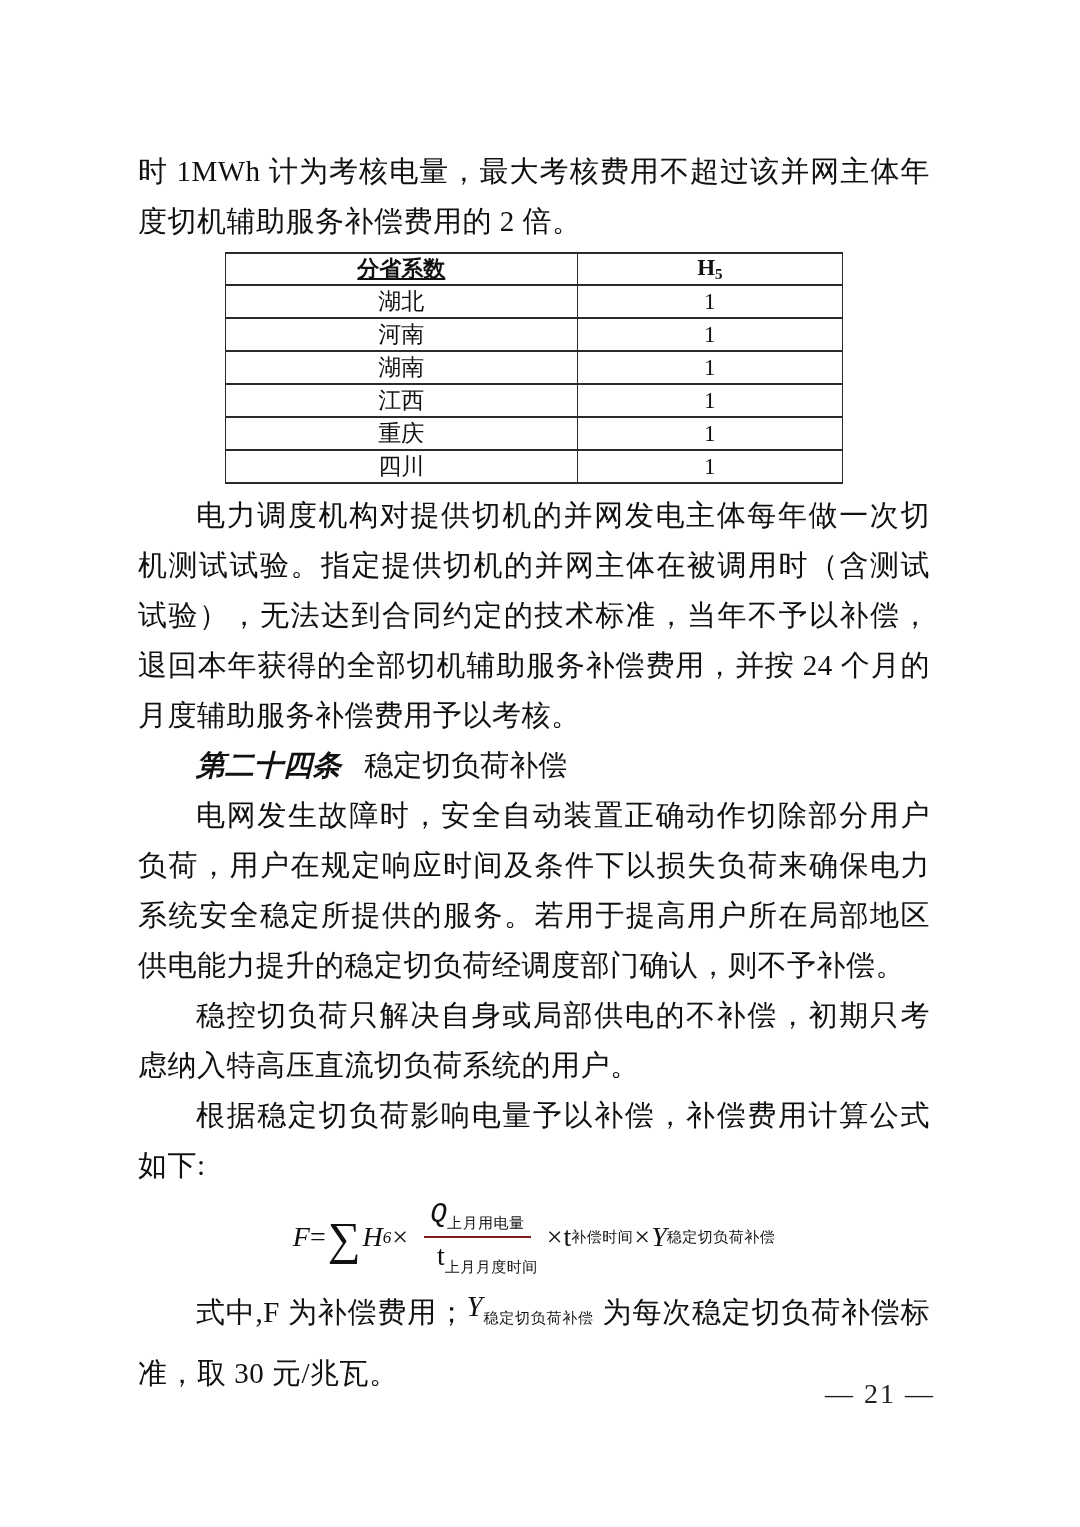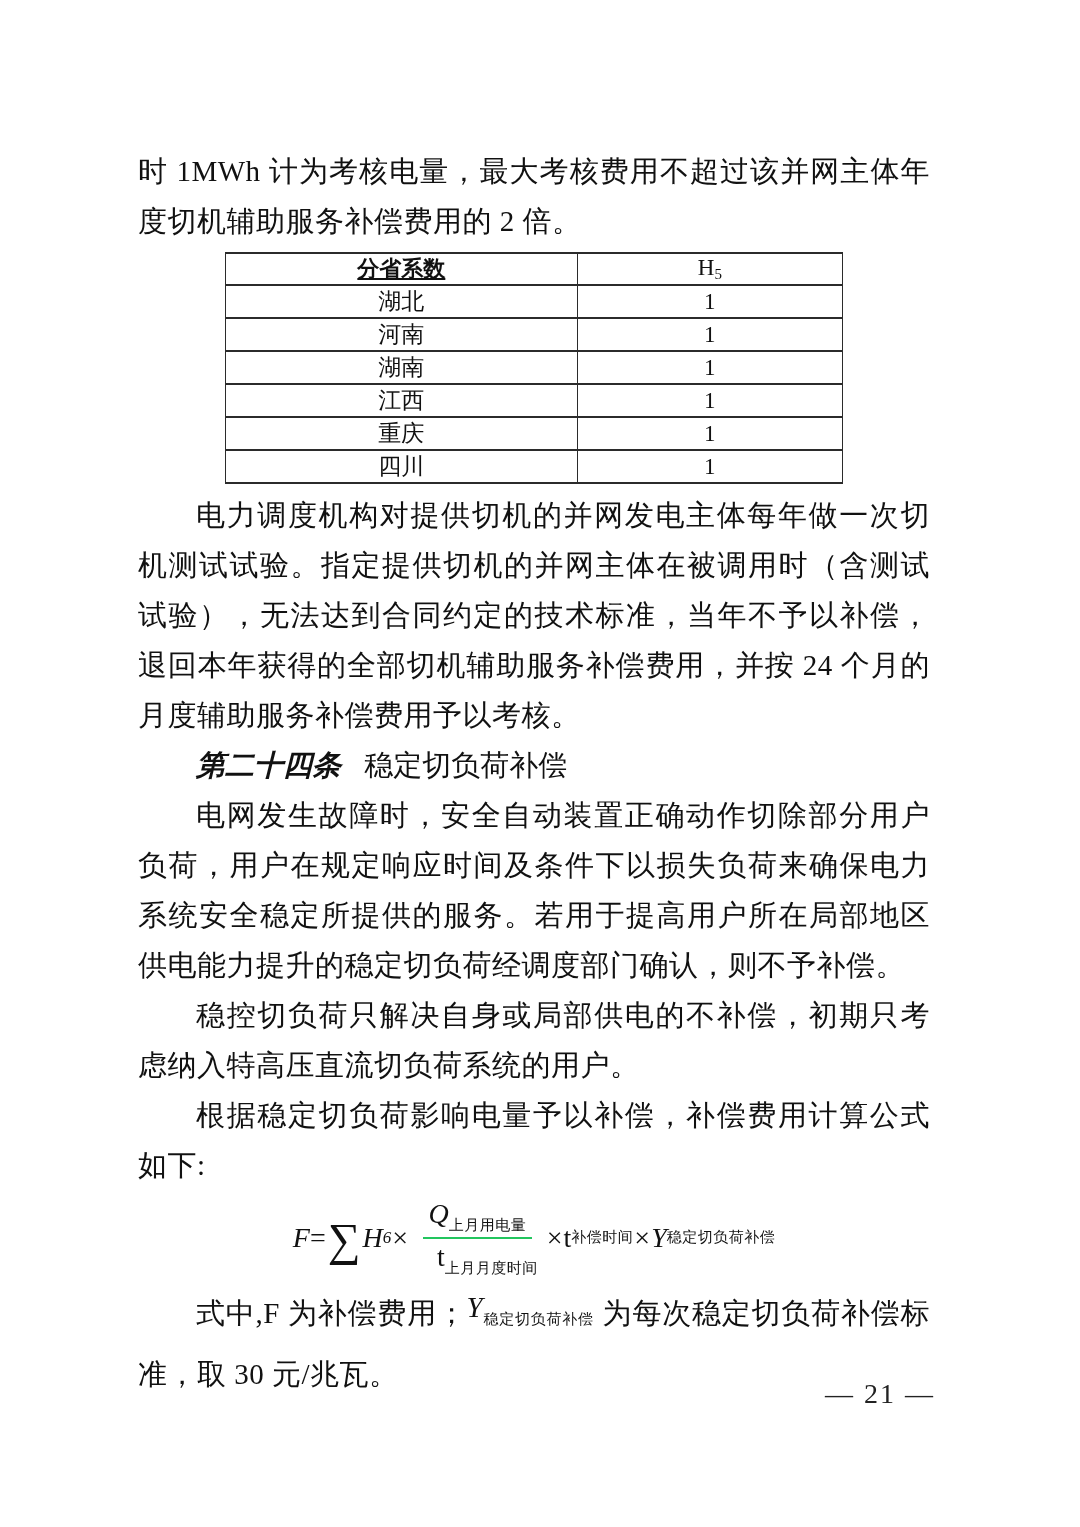--- a/index.html
+++ b/index.html
@@ -48,21 +48,21 @@
     vertical-align: middle;
   }
   .coef-table th.prov-h {
     font-family: "Liberation Sans", "DejaVu Sans", sans-serif;
     font-size: 22px;
     font-weight: bold;
     text-decoration: underline;
   }
   .coef-table th.h5-h {
     font-size: 23px;
-    font-weight: normal;
+    font-weight: bold;
   }
   .coef-table th.h5-h .subnum { font-size: 15px; vertical-align: -0.25em; }
   .coef-table td { font-size: 23px; margin-top: 44px; }
   .col-prov { width: 57%; }
   .col-h5   { width: 43%; }
 
   
   p.article-heading {
     margin: 0;
     font-size: 29px;
@@ -98,22 +98,23 @@
   .fsubnum { font-size: 17px; font-style: italic; vertical-align: -0.45em; }
   .ftimes { font-style: normal; margin: 0 1px; }
   .frac {
     display: inline-flex;
     flex-direction: column;
     align-items: center;
     vertical-align: middle;
     margin: 0 2px;
   }
   .frac .num {
-    border-bottom: 2px solid #22c55e;
+    border-bottom: 2px solid #7f1d1d;
     padding: 0 6px 4px 6px;
+    font-family: Liberation Mono, monospace;
   }
   .frac .den { padding: 4px 6px 0 6px; margin-left: 20px; }
 
   
   .inline-var { position: relative; top: -6px; font-style: italic; }
   .part-after { margin-left: 0.3em; }
 
   
   .footer-page-num {
     position: absolute;

